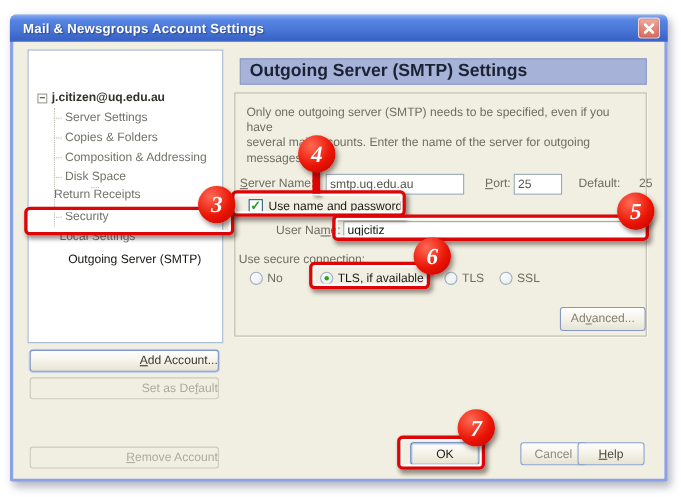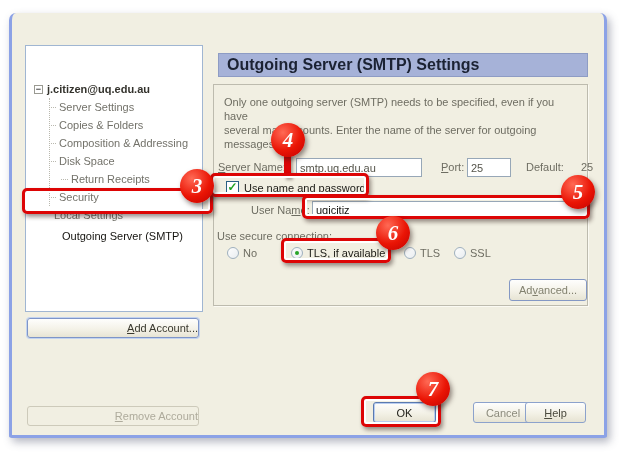--- a/index.html
+++ b/index.html
@@ -134,20 +134,28 @@
     color:#fff; font-family:"Liberation Serif", serif; font-style:italic; font-weight:bold; font-size:21px;
     pointer-events:none;
   }
 </style>
 </head>
 <body>
 
 <div class="stage">
   <div class="dialog">
 
+    <div class="titlebar">
+      <span class="title">Mail &amp; Newsgroups Account Settings</span>
+      <div class="close-btn">
+        <svg width="12" height="12" viewBox="0 0 12 12">
+          <path d="M2.5 2.5 L9.5 9.5 M9.5 2.5 L2.5 9.5" stroke="#ffffff" stroke-width="2.4" stroke-linecap="round"></path>
+        </svg>
+      </div>
+    </div>
 
     <div class="tree">
       <div class="guide"></div>
       <div class="trow root" style="top:34px; padding-left:8px;">
         <span class="expander">−</span>
         <span>j.citizen@uq.edu.au</span>
       </div>
       <div class="trow" style="top:52px;  padding-left:23px;">
           <span class="stub"></span>
           <span>Server Settings</span>
@@ -157,38 +165,41 @@
           <span>Copies &amp; Folders</span>
         </div>
       <div class="trow" style="top:88px;  padding-left:23px;">
           <span class="stub"></span>
           <span>Composition &amp; Addressing</span>
         </div>
       <div class="trow" style="top:106px; padding-left:23px;">
           <span class="stub"></span>
           <span>Disk Space</span>
         </div>
-      <div class="trow" style="top:124px; padding-left:35px;">
+      <div class="trow" style="top:124px; padding-left:23px;flex-direction:column;">
           <span class="stub"></span>
           <span>Return Receipts</span>
         </div>
       <div class="trow" style="top:142px; padding-left:23px;">
           <span class="stub"></span>
           <span>Security</span>
         </div>
       <div class="trow" style="top:160px; padding-left:28px;">
           <span>Local Settings</span>
         </div>
       <div class="trow selected" style="top:178px; padding-left:36px;align-items:flex-end;">
           <span>Outgoing Server (SMTP)</span>
         </div>
     </div>
 
     <div class="side-btn btn-enabled" style="top:305px;">
         <span><u>A</u>dd Account...</span>
+      </div>
+    <div class="side-btn btn-disabled" style="top:330px;">
+        <span>Set as De<u>f</u>ault</span>
       </div>
     <div class="side-btn btn-disabled" style="top:357px;margin-top:36px;">
         <span><u>R</u>emove Account</span>
       </div>
 
     <div class="hdrbar">
         <span>Outgoing Server (SMTP) Settings</span>
       </div>
 
     <div class="groupbox">

